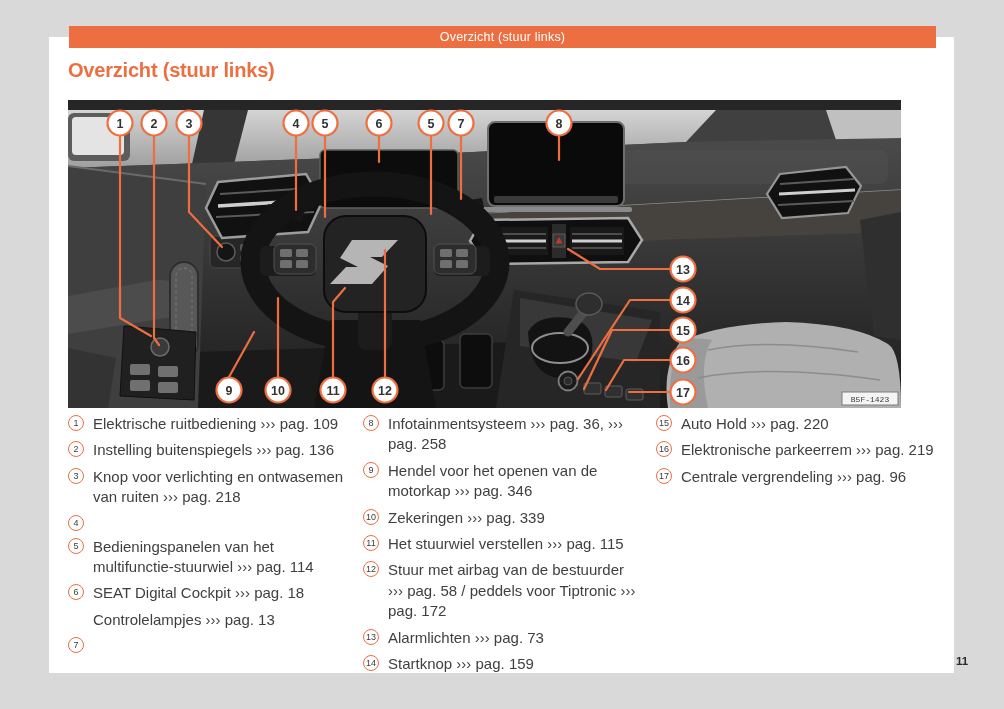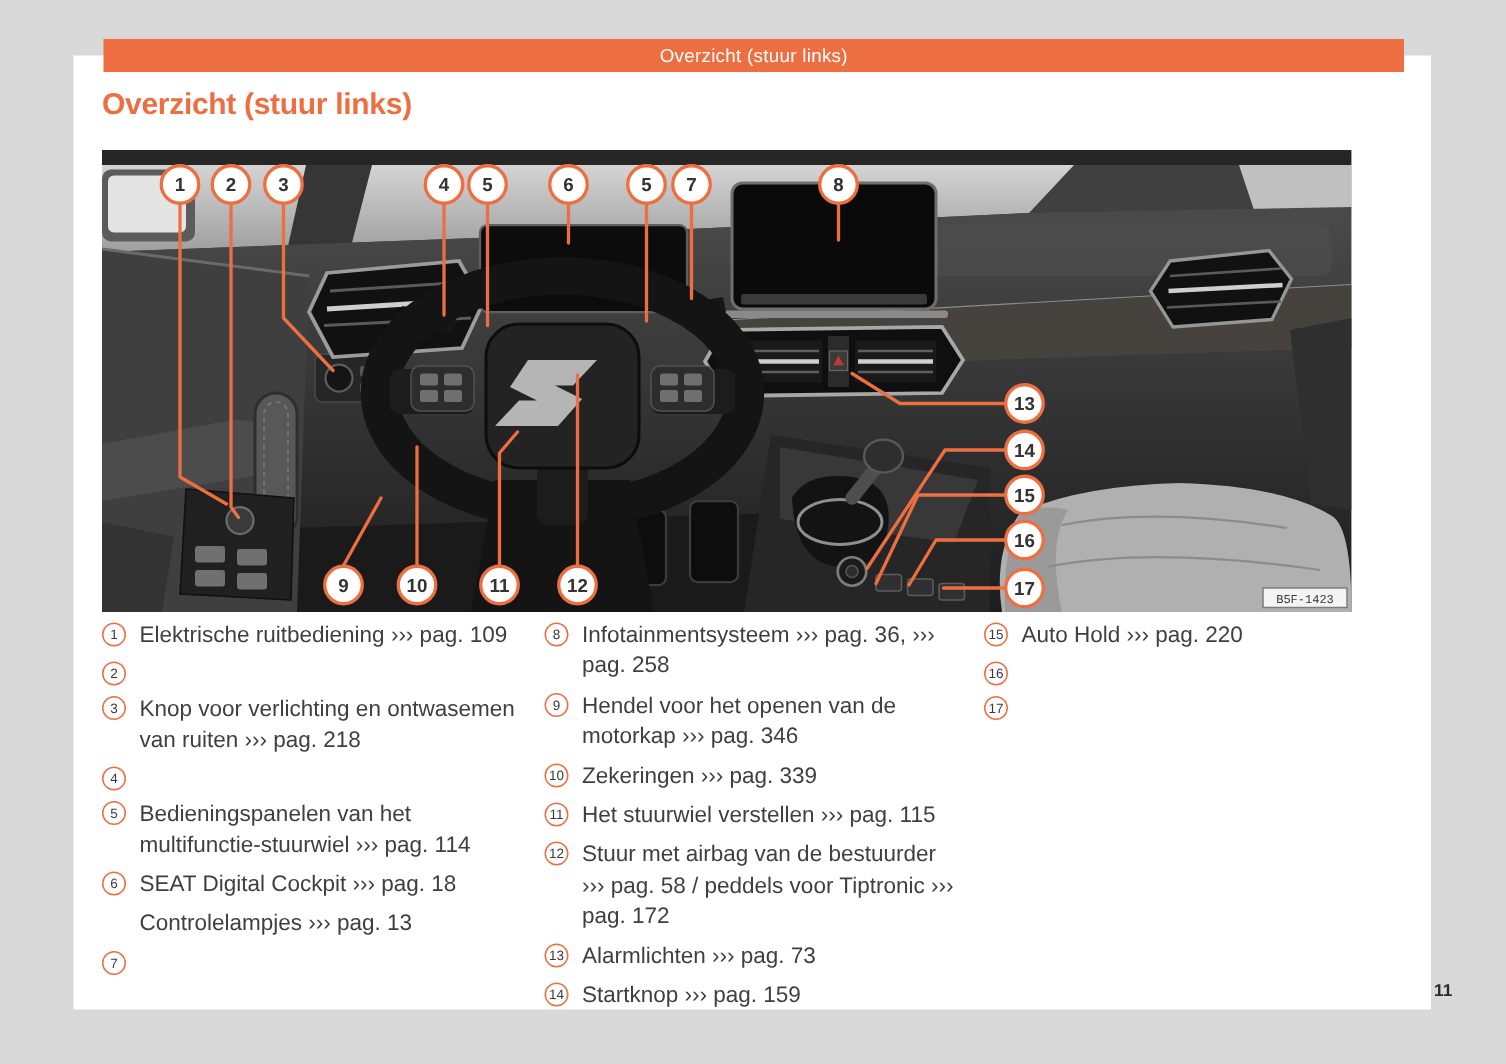--- a/index.html
+++ b/index.html
@@ -270,20 +270,21 @@
       </svg>
     </div>
 
     <div class="legend-col col1">
       <div class="litem">
           <span class="lnum">1</span>
           <span class="ltext">Elektrische ruitbediening ››› pag. 109</span>
         </div>
       <div class="litem">
           <span class="lnum">2</span>
+          <span class="ltext">Instelling buitenspiegels ››› pag. 136</span>
         </div>
       <div class="litem">
           <span class="lnum">3</span>
           <span class="ltext">Knop voor verlichting en ontwasemen van ruiten ››› pag. 218</span>
         </div>
       <div class="litem">
           <span class="lnum">4</span>
         </div>
       <div class="litem">
           <span class="lnum">5</span>
@@ -333,22 +334,24 @@
         </div>
     </div>
 
     <div class="legend-col col3">
       <div class="litem">
           <span class="lnum">15</span>
           <span class="ltext">Auto Hold ››› pag. 220</span>
         </div>
       <div class="litem">
           <span class="lnum">16</span>
+          <span class="ltext">Elektronische parkeerrem ››› pag. 219</span>
         </div>
       <div class="litem">
           <span class="lnum">17</span>
+          <span class="ltext">Centrale vergrendeling ››› pag. 96</span>
         </div>
     </div>
 
   </div>
 
   <div class="pagenum">11</div>
 </div>
 
 </body></html>

